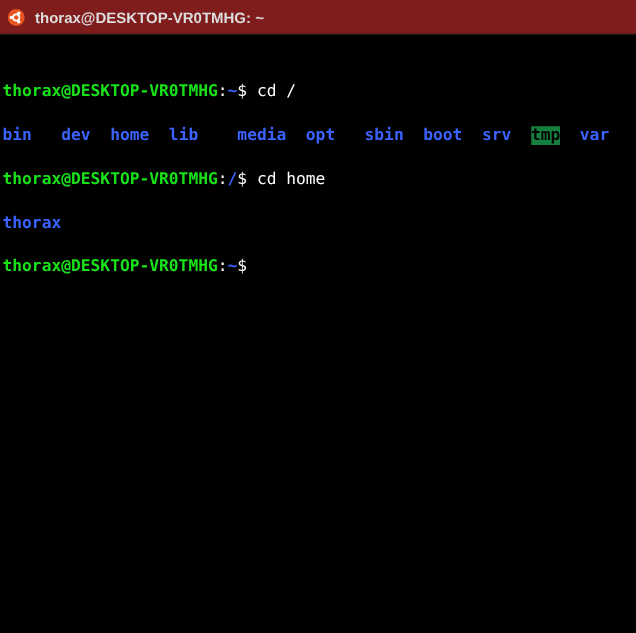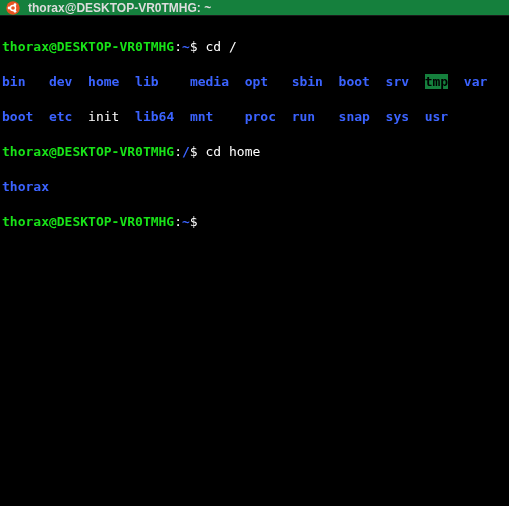--- a/index.html
+++ b/index.html
@@ -5,41 +5,41 @@
     * { margin: 0; padding: 0; box-sizing: border-box; }
     body {
       background: #000;
       font-family: 'DejaVu Sans Mono', 'Consolas', monospace;
       font-size: 13px;
       width: 509px;
       height: 506px;
       overflow: hidden;
     }
     .titlebar {
-      background: #15803d;
-      height: 16px;
+      background: #7f1d1d;
+      height: 28px;
       display: flex;
       align-items: center;
       padding: 0 6px;
       gap: 8px;
       border-bottom: 1px solid #1a1a1a;
     }
     .ubuntu-logo {
       width: 14px;
       height: 14px;
       flex-shrink: 0;
     }
     .title {
       color: #ddd;
       font-size: 12px;
       font-weight: bold;
       font-family: sans-serif;
     }
     .terminal {
-      padding: 4px 2px;
+      padding: 19px 2px;
       line-height: 1.35;
       white-space: pre;
       color: #fff;
     }
     .user { color: #18e218; font-weight: bold; }
     .host { color: #18e218; font-weight: bold; }
     .colon { color: #fff; }
     .path { color: #3b63ff; font-weight: bold; }
     .dollar { color: #fff; }
     .cmd { color: #fff; }
@@ -61,17 +61,16 @@
       <circle cx="64" cy="26" r="10" fill="#fff"></circle>
       <circle cx="64" cy="74" r="10" fill="#fff"></circle>
     </svg>
   </span>
   <span class="title">thorax@DESKTOP-VR0TMHG: ~</span>
 </div>
 
 <div class="terminal">
 <span class="row"><span class="user">thorax</span><span class="user">@</span><span class="host">DESKTOP-VR0TMHG</span><span class="colon">:</span><span class="path">~</span><span class="dollar">$ </span><span class="cmd">cd /</span></span>
 <span class="row listing"><span class="dir">bin</span>   <span class="dir">dev</span>  <span class="dir">home</span>  <span class="dir">lib</span>    <span class="dir">media</span>  <span class="dir">opt</span>   <span class="dir">sbin</span>  <span class="dir">boot</span>  <span class="dir">srv</span>  <span class="sticky">tmp</span>  <span class="dir">var</span></span>
-<span class="row listing"><span class="dir">boot</span>  <span class="dir">etc</span>  <span class="file">init</span>  <span class="dir">lib64</span>  <span class="dir">mnt</span>    <span class="dir">proc</span>  <span class="dir">run</span>   <span class="dir">snap</span>  <span class="dir">sys</span>  <span class="dir">usr</span></span>
 <span class="row"><span class="user">thorax</span><span class="user">@</span><span class="host">DESKTOP-VR0TMHG</span><span class="colon">:</span><span class="path">/</span><span class="dollar">$ </span><span class="cmd">cd home</span></span>
 <span class="row listing"><span class="dir">thorax</span></span>
 <span class="row"><span class="user">thorax</span><span class="user">@</span><span class="host">DESKTOP-VR0TMHG</span><span class="colon">:</span><span class="path">~</span><span class="dollar">$ </span><span class="cmd"></span></span>
 </div>
 
 </body></html>

